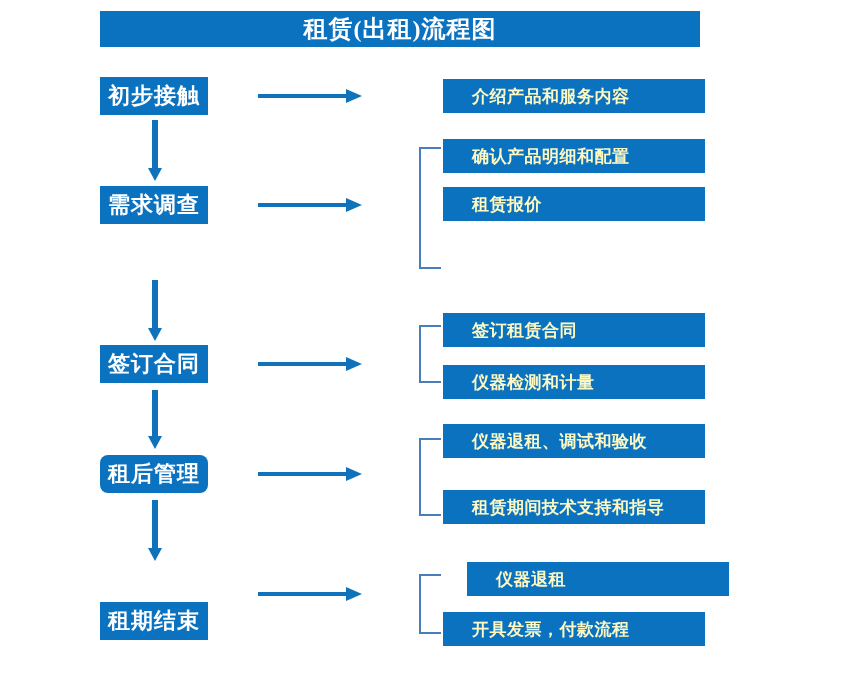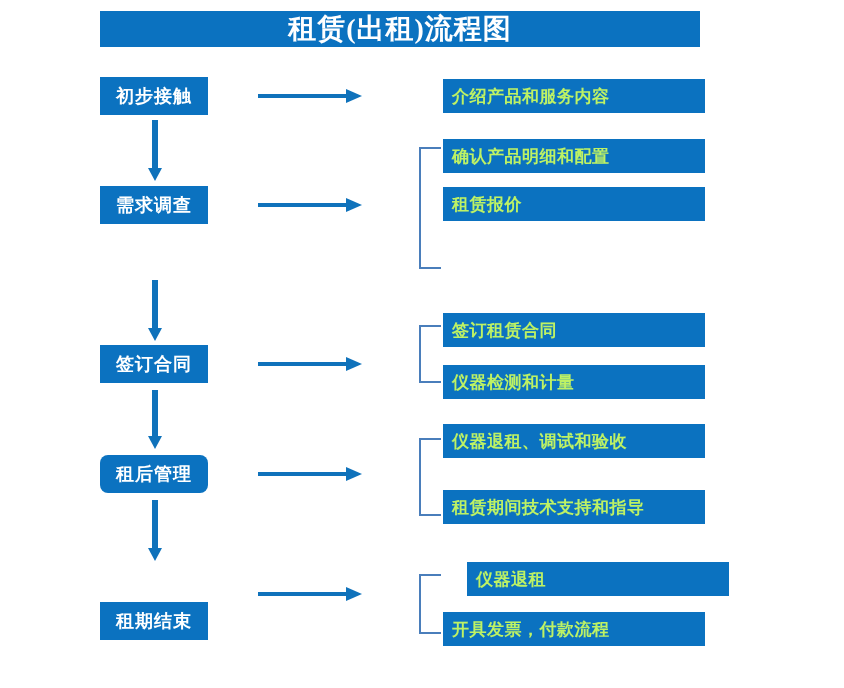--- a/index.html
+++ b/index.html
@@ -23,52 +23,52 @@
     position: absolute;
     left: 100px;
     top: 11px;
     width: 600px;
     height: 36px;
     background: #0b72c0;
     color: #ffffff;
     display: flex;
     align-items: center;
     justify-content: center;
-    font-size: 28px;
+    font-size: 24px;
     font-weight: bold;
     letter-spacing: 1px;
   }
   
   .stage-box {
     position: absolute;
     left: 100px;
     width: 108px;
     height: 38px;
     background: #0b72c0;
     color: #ffffff;
     display: flex;
     align-items: center;
     justify-content: center;
-    font-size: 18px;
+    font-size: 22px;
     font-weight: bold;
     letter-spacing: 1px;
   }
   
   .detail-box {
     position: absolute;
     left: 443px;
     width: 262px;
     height: 34px;
     background: #0b72c0;
-    color: #bef264;
+    color: #fef9c3;
     display: flex;
     align-items: center;
     font-size: 17px;
     font-weight: bold;
-    padding-left: 9px;
+    padding-left: 29px;
     box-sizing: border-box;
     letter-spacing: 0.5px;
   }
   
   .h-arrow {
     position: absolute;
     left: 258px;
     width: 106px;
     height: 14px;
   }

